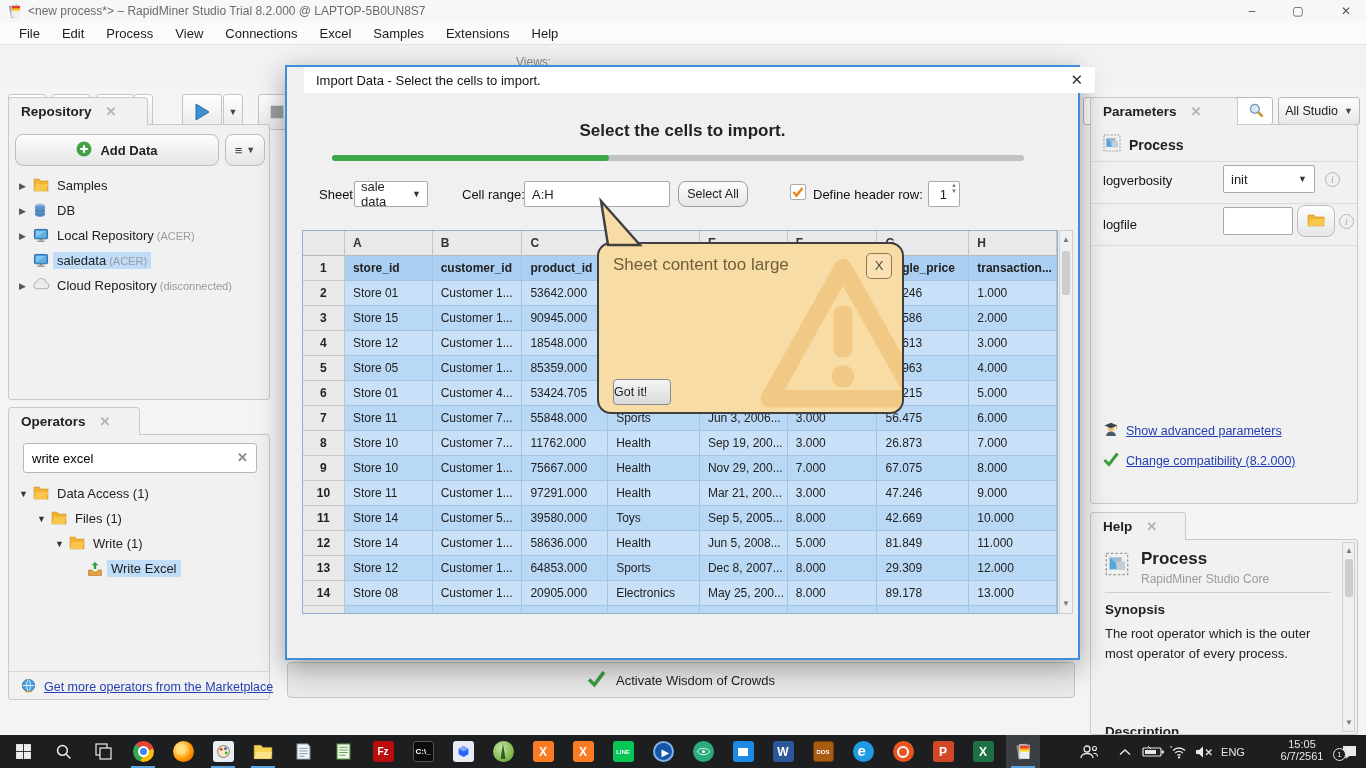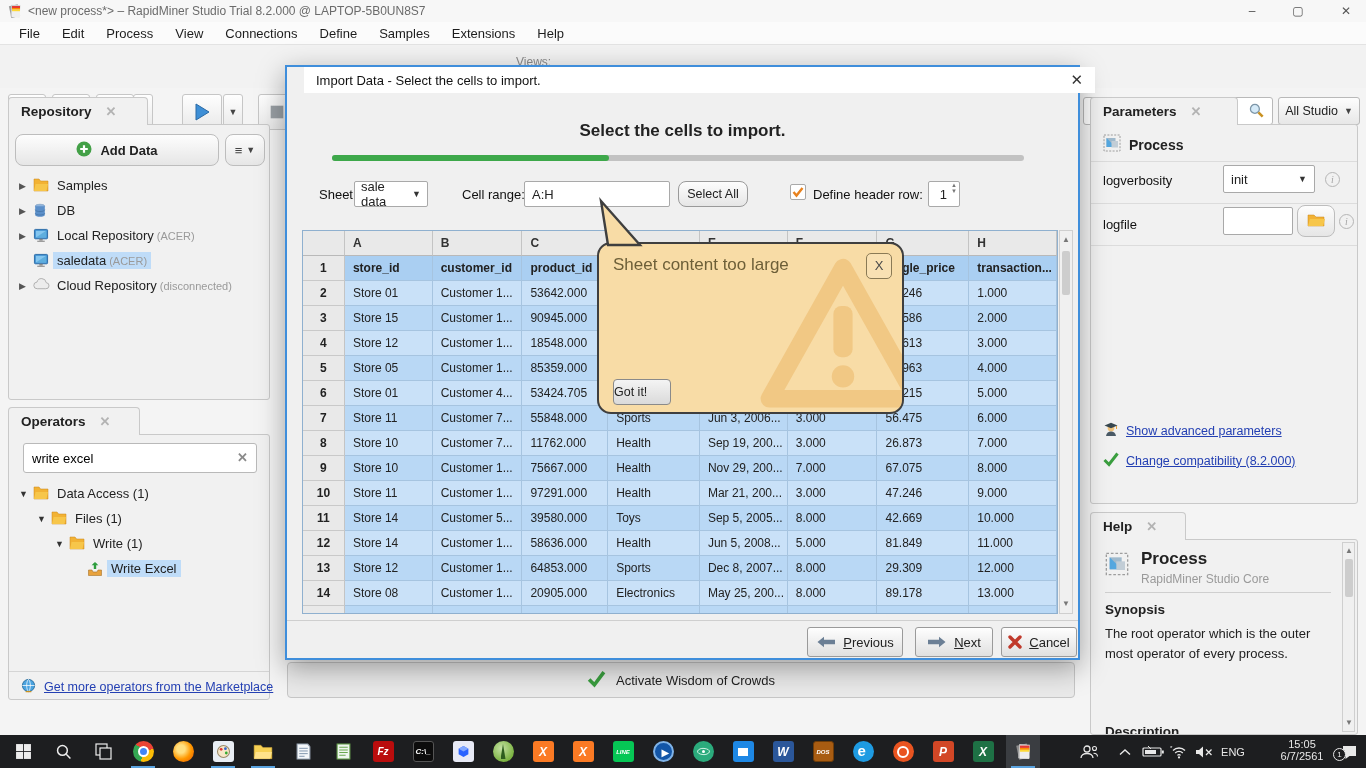--- a/index.html
+++ b/index.html
@@ -87,21 +87,21 @@
 
   
   .prow-label { font-size:13px; color:#111; }
   .info-ic { width:15px; height:15px; border:1px solid #b5b5b5; border-radius:50%; color:#a5a5a5; font-size:10px; font-style:italic; text-align:center; line-height:14px; font-family:"Liberation Serif",serif; }
 
   
   #taskbar { left:0; top:735px; width:1366px; height:33px; background:#1d1e20; z-index:30; }
   .ticell { position:absolute; top:0; width:34px; height:33px; display:flex; align-items:center; justify-content:center; }
   .ticell.open::after { content:""; position:absolute; bottom:0; left:5px; right:5px; height:2px; background:#5aa3df; }
   .ticell.active { background:#3a3d41; }
-  .badge-sq { width:21px; height:21px; border-radius:3px; color:#fff; font-weight:bold; display:flex; align-items:center; justify-content:center;font-style:italic; }
+  .badge-sq { width:21px; height:21px; border-radius:3px; color:#fff; font-weight:bold; display:flex; align-items:center; justify-content:center; }
   .circ { width:21px; height:21px; border-radius:50%; position:relative; }
   .tray { color:#e8e8e8; font-size:11px; }
 </style>
 </head>
 <body>
 
 <div class="abs" id="titlebar">
   <span class="abs" style="left:7px;top:3px;width:16px;height:16px;">
     <svg viewBox="0 0 16 16" width="16" height="16">
         <g transform="rotate(-12 8 8)">
@@ -121,21 +121,21 @@
   <span class="abs winctl" style="left:1278px;">▢</span>
   <span class="abs winctl" style="left:1326px;">✕</span>
 </div>
 
 <div class="abs" id="menubar">
     <span class="menu-item">File</span>
     <span class="menu-item">Edit</span>
     <span class="menu-item">Process</span>
     <span class="menu-item">View</span>
     <span class="menu-item">Connections</span>
-    <span class="menu-item">Define</span>
+    <span class="menu-item">Excel</span>
     <span class="menu-item">Samples</span>
     <span class="menu-item">Extensions</span>
     <span class="menu-item">Help</span>
   </div>
 
 <div class="abs" id="toolbar">
   <div class="abs tbtn" style="left:8px;width:38px;">
     <svg viewBox="0 0 20 20" width="20" height="20">
         <path d="M4 1h8l5 5v13H4z" fill="#cfe6f7" stroke="#7fa8c9"></path>
         <path d="M12 1l5 5h-5z" fill="#eef7ff" stroke="#7fa8c9"></path>
@@ -529,46 +529,20 @@
         <circle cx="50" cy="74" r="7" fill="#e9b05c"></circle>
     </svg>
     <span class="abs" id="tooltip-title">Sheet content too large</span>
     <span class="abs" id="tooltip-close">X</span>
     <div class="abs" id="gotit">Got it!</div>
   </div>
   <svg class="abs" id="callout" width="62" height="52">
     <polygon points="9,4 48,48 16,48" fill="#f8dca6" stroke="#3f3f3f" stroke-width="2.4"></polygon>
   </svg>
 
-  <div class="abs" id="dlg-footer">
-    <div class="abs dbtn" style="left:520px;width:96px;">
-      <span style="display:flex;">
-          <svg viewBox="0 0 20 12" width="20" height="12">
-            <path d="M8 .8L1.5 6 8 11.2V8.2h11V3.8H8z" fill="#6b7f95"></path>
-          </svg>
-        </span>
-      <span>Previous</span>
-    </div>
-    <div class="abs dbtn" style="left:628px;width:78px;">
-      <span style="display:flex;">
-          <svg viewBox="0 0 20 12" width="20" height="12">
-            <path d="M12 .8L18.5 6 12 11.2V8.2H1V3.8h11z" fill="#6b7f95"></path>
-          </svg>
-        </span>
-      <span>Next</span>
-    </div>
-    <div class="abs dbtn" style="left:714px;width:76px;">
-      <span style="display:flex;">
-          <svg viewBox="0 0 14 14" width="14" height="14">
-            <path d="M2 2l10 10M12 2L2 12" stroke="#c0392b" stroke-width="3.4" stroke-linecap="round"></path>
-          </svg>
-        </span>
-      <span>Cancel</span>
-    </div>
-  </div>
 </div>
 
 <div class="abs" id="wisdom">
   <span><svg viewBox="0 0 18 18" width="19" height="19">
         <path d="M2 10l5 5L16 3" fill="none" stroke="#3a9e3f" stroke-width="3.4"></path>
       </svg></span>
   <span>Activate Wisdom of Crowds</span>
 </div>
 
 <div class="abs panel-tab" style="left:1090px;top:97px;width:148px;">

